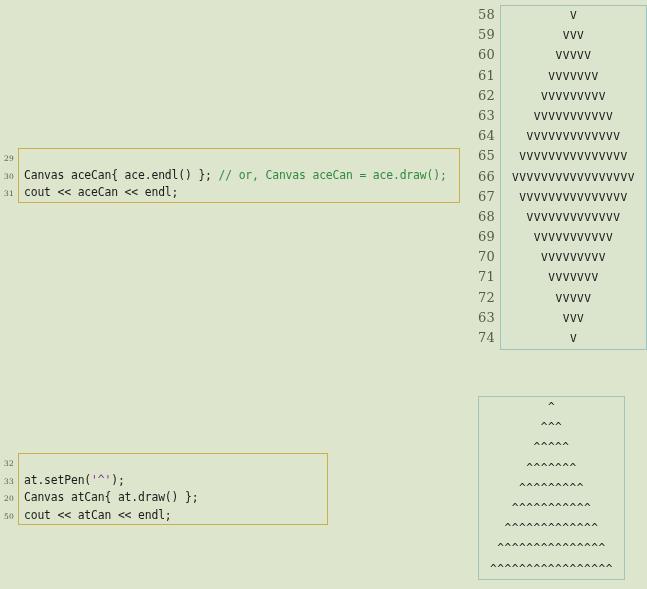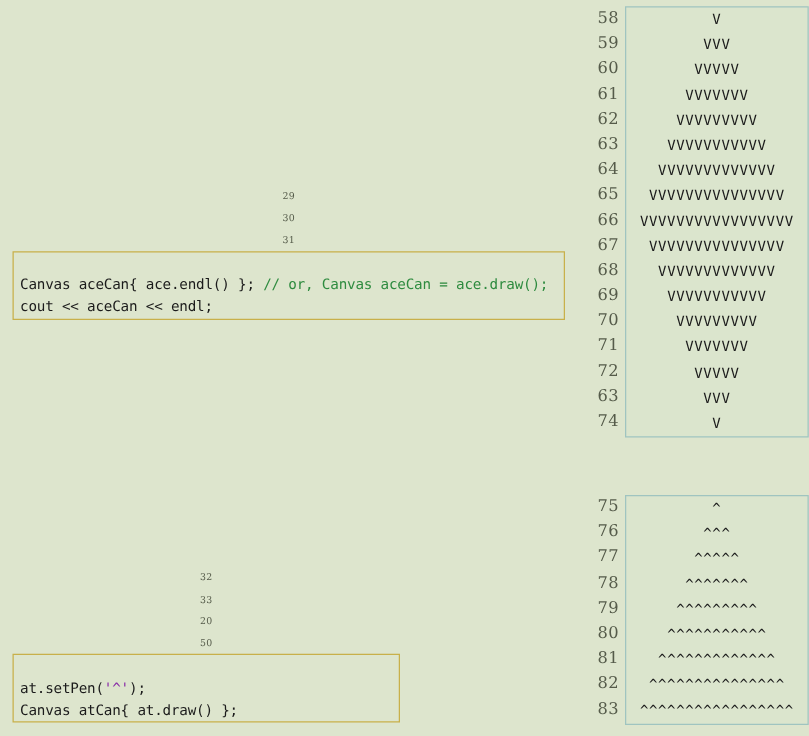--- a/index.html
+++ b/index.html
@@ -12,22 +12,21 @@
     background: #dde5cd;
     font-family: "DejaVu Serif", serif;
     position: relative;
     overflow: hidden;
   }
 
   
   .code-listing {
     position: absolute;
     display: flex;
-    align-items: center;
-    flex-direction: column;
+    align-items: flex-end;
   }
   .gutter {
     width: 18px;
     flex: 0 0 18px;
     text-align: right;
     padding-right: 4px;
     box-sizing: border-box;
   }
   .gutter .lineno {
     font-family: "DejaVu Serif", serif;
@@ -115,20 +114,21 @@
   <div class="gutter" id="gutter-code-1">
       <span class="lineno">32</span>
       <span class="lineno">33</span>
       <span class="lineno">20</span>
       <span class="lineno">50</span>
     </div>
   <div class="code-box" id="box-code-1" style="width:310px;">
       <div class="code-line">&nbsp;</div>
       <div class="code-line"><span>at.setPen(</span><span class="tok-char">'^'</span><span>);</span></div>
       <div class="code-line"><span>Canvas atCan{ at.draw() };</span></div>
+      <div class="code-line"><span>cout &lt;&lt; atCan &lt;&lt; endl;</span></div>
     </div>
 </div>
 
 <div class="output-listing" style="left:478px; top:5px; width:169px;">
   <div class="out-gutter" id="gutter-out-0">
       <span class="lineno">58</span>
       <span class="lineno">59</span>
       <span class="lineno">60</span>
       <span class="lineno">61</span>
       <span class="lineno">62</span>
@@ -160,31 +160,20 @@
       <div class="out-line">VVVVVVVVVVV</div>
       <div class="out-line">VVVVVVVVV</div>
       <div class="out-line">VVVVVVV</div>
       <div class="out-line">VVVVV</div>
       <div class="out-line">VVV</div>
       <div class="out-line">V</div>
     </div>
 </div>
 
 <div class="output-listing" style="left:478px; top:396px; width:169px;">
-  <div class="out-gutter" id="gutter-out-1">
-      <span class="lineno">75</span>
-      <span class="lineno">76</span>
-      <span class="lineno">77</span>
-      <span class="lineno">78</span>
-      <span class="lineno">79</span>
-      <span class="lineno">80</span>
-      <span class="lineno">81</span>
-      <span class="lineno">82</span>
-      <span class="lineno">83</span>
-    </div>
   <div class="out-box" id="box-out-1" style="width:147px;">
       <div class="out-line">^</div>
       <div class="out-line">^^^</div>
       <div class="out-line">^^^^^</div>
       <div class="out-line">^^^^^^^</div>
       <div class="out-line">^^^^^^^^^</div>
       <div class="out-line">^^^^^^^^^^^</div>
       <div class="out-line">^^^^^^^^^^^^^</div>
       <div class="out-line">^^^^^^^^^^^^^^^</div>
       <div class="out-line">^^^^^^^^^^^^^^^^^</div>

